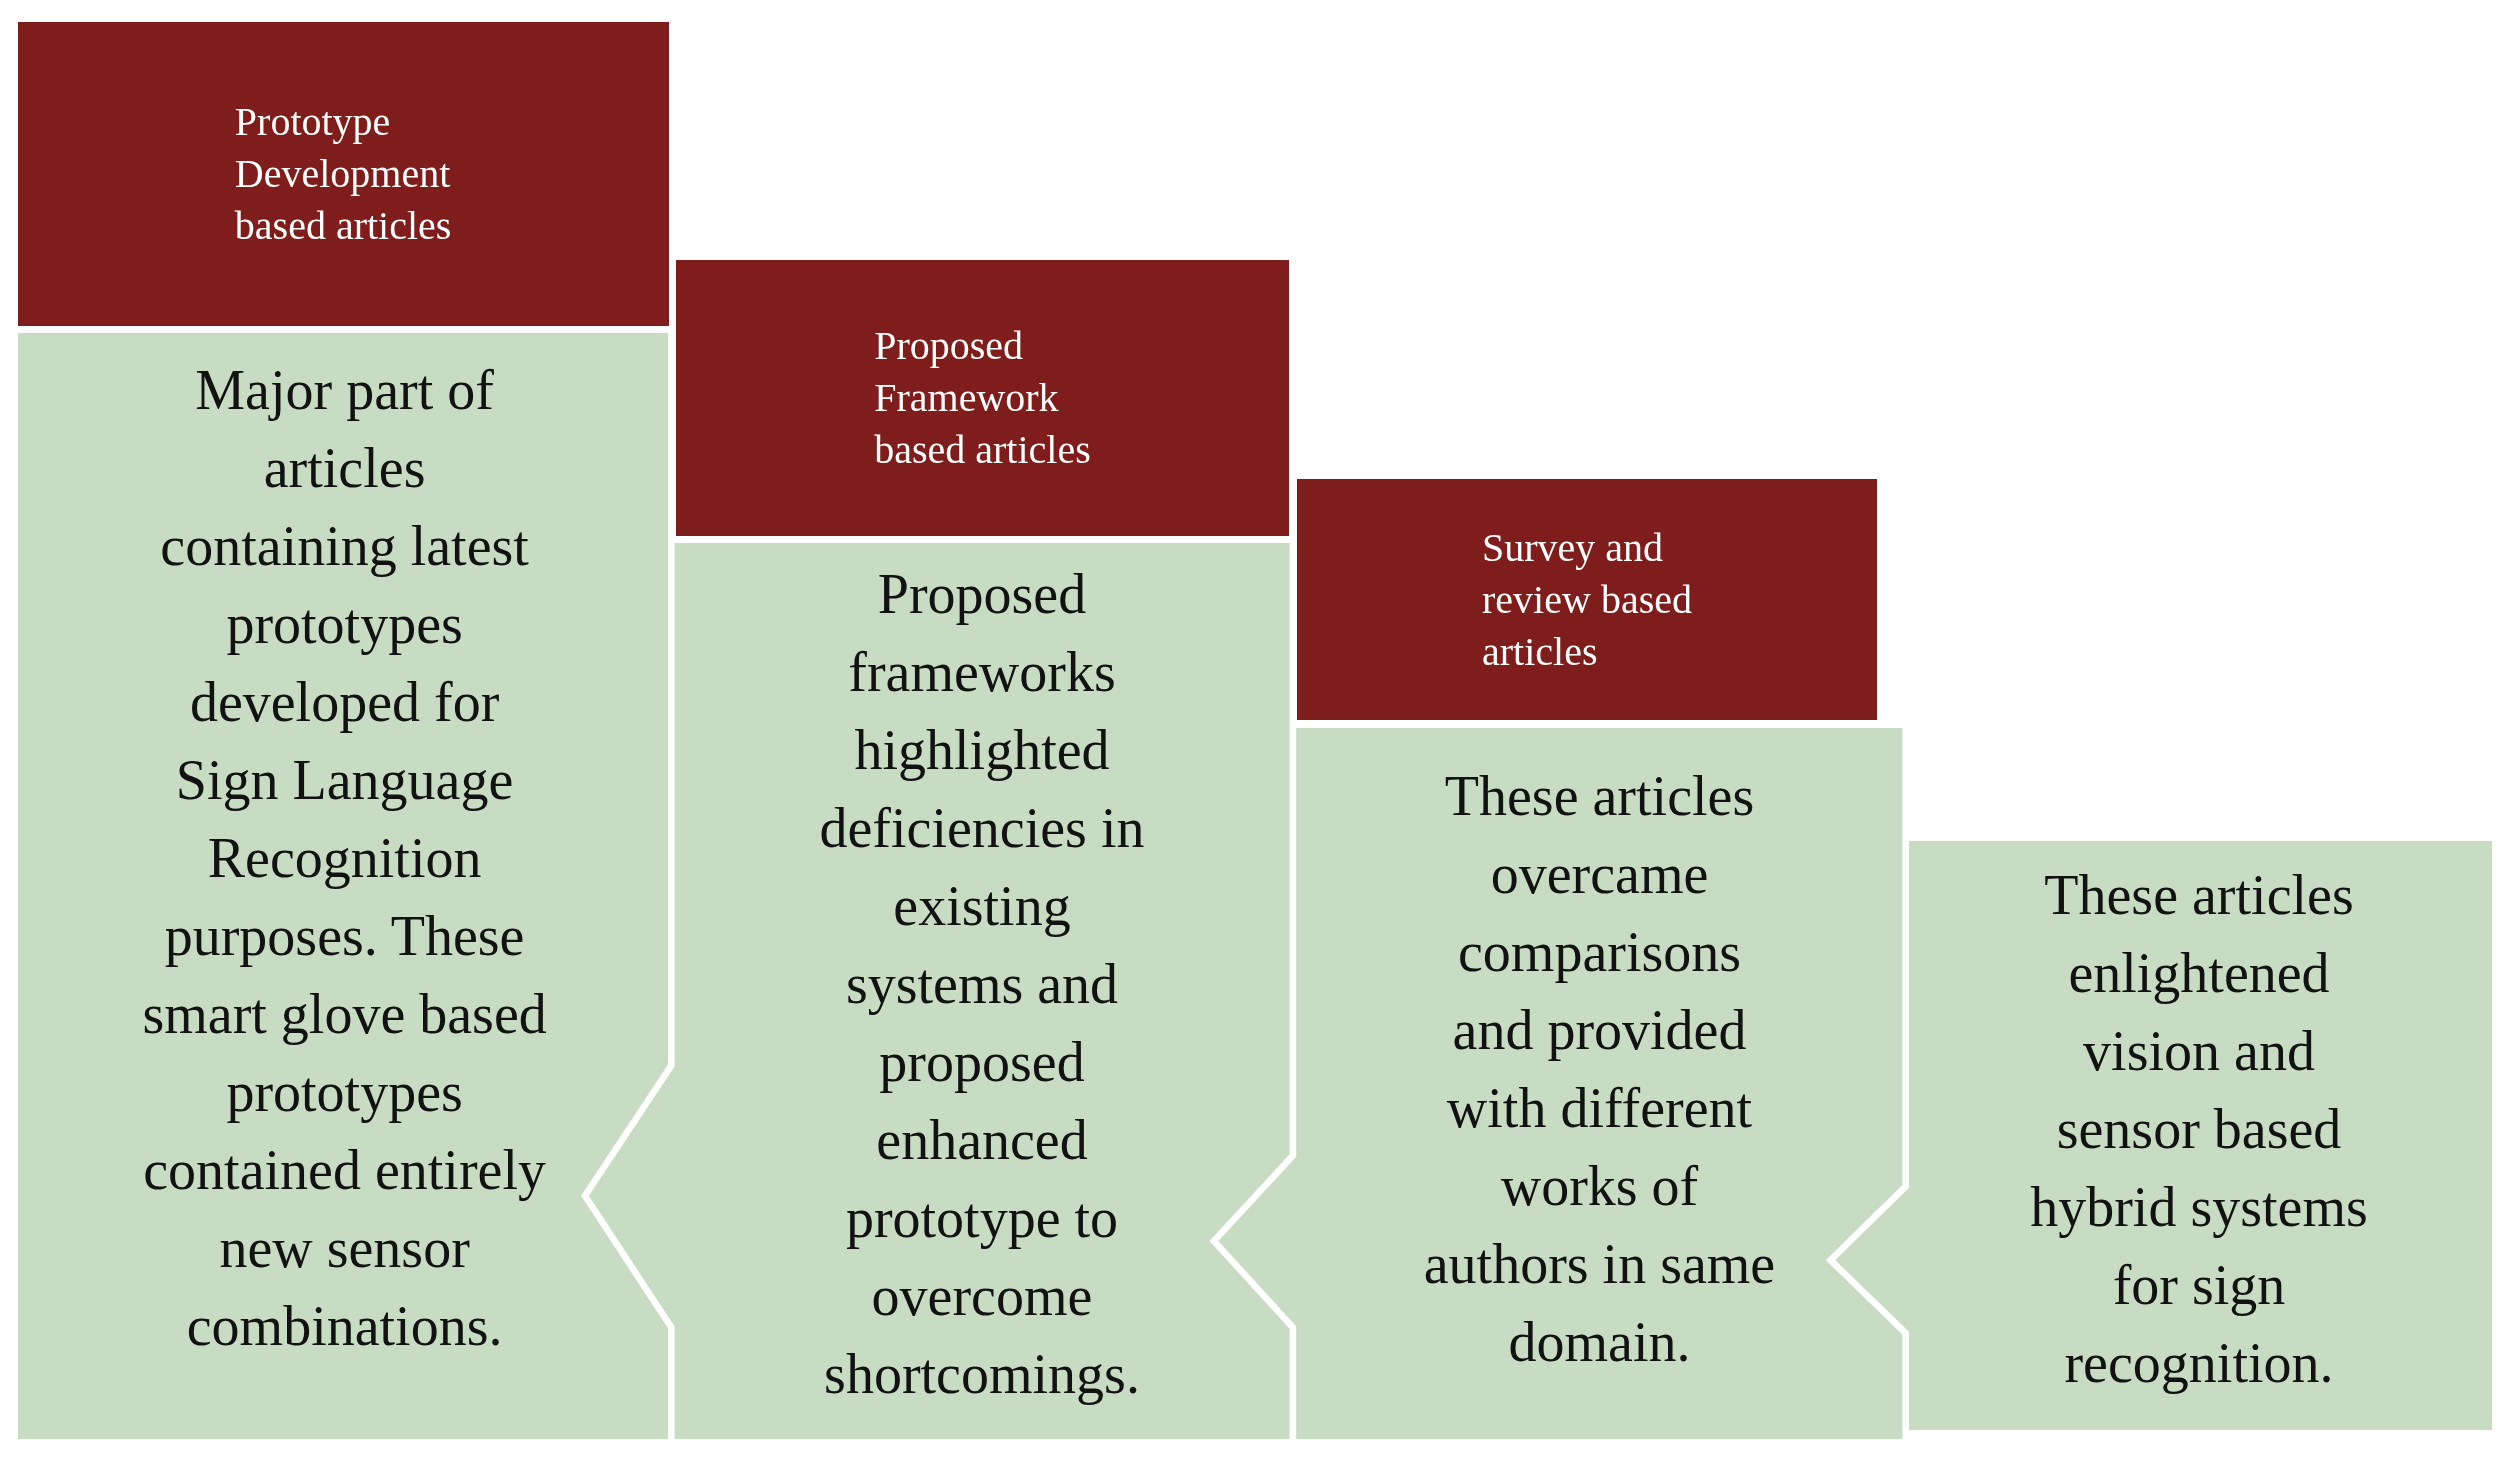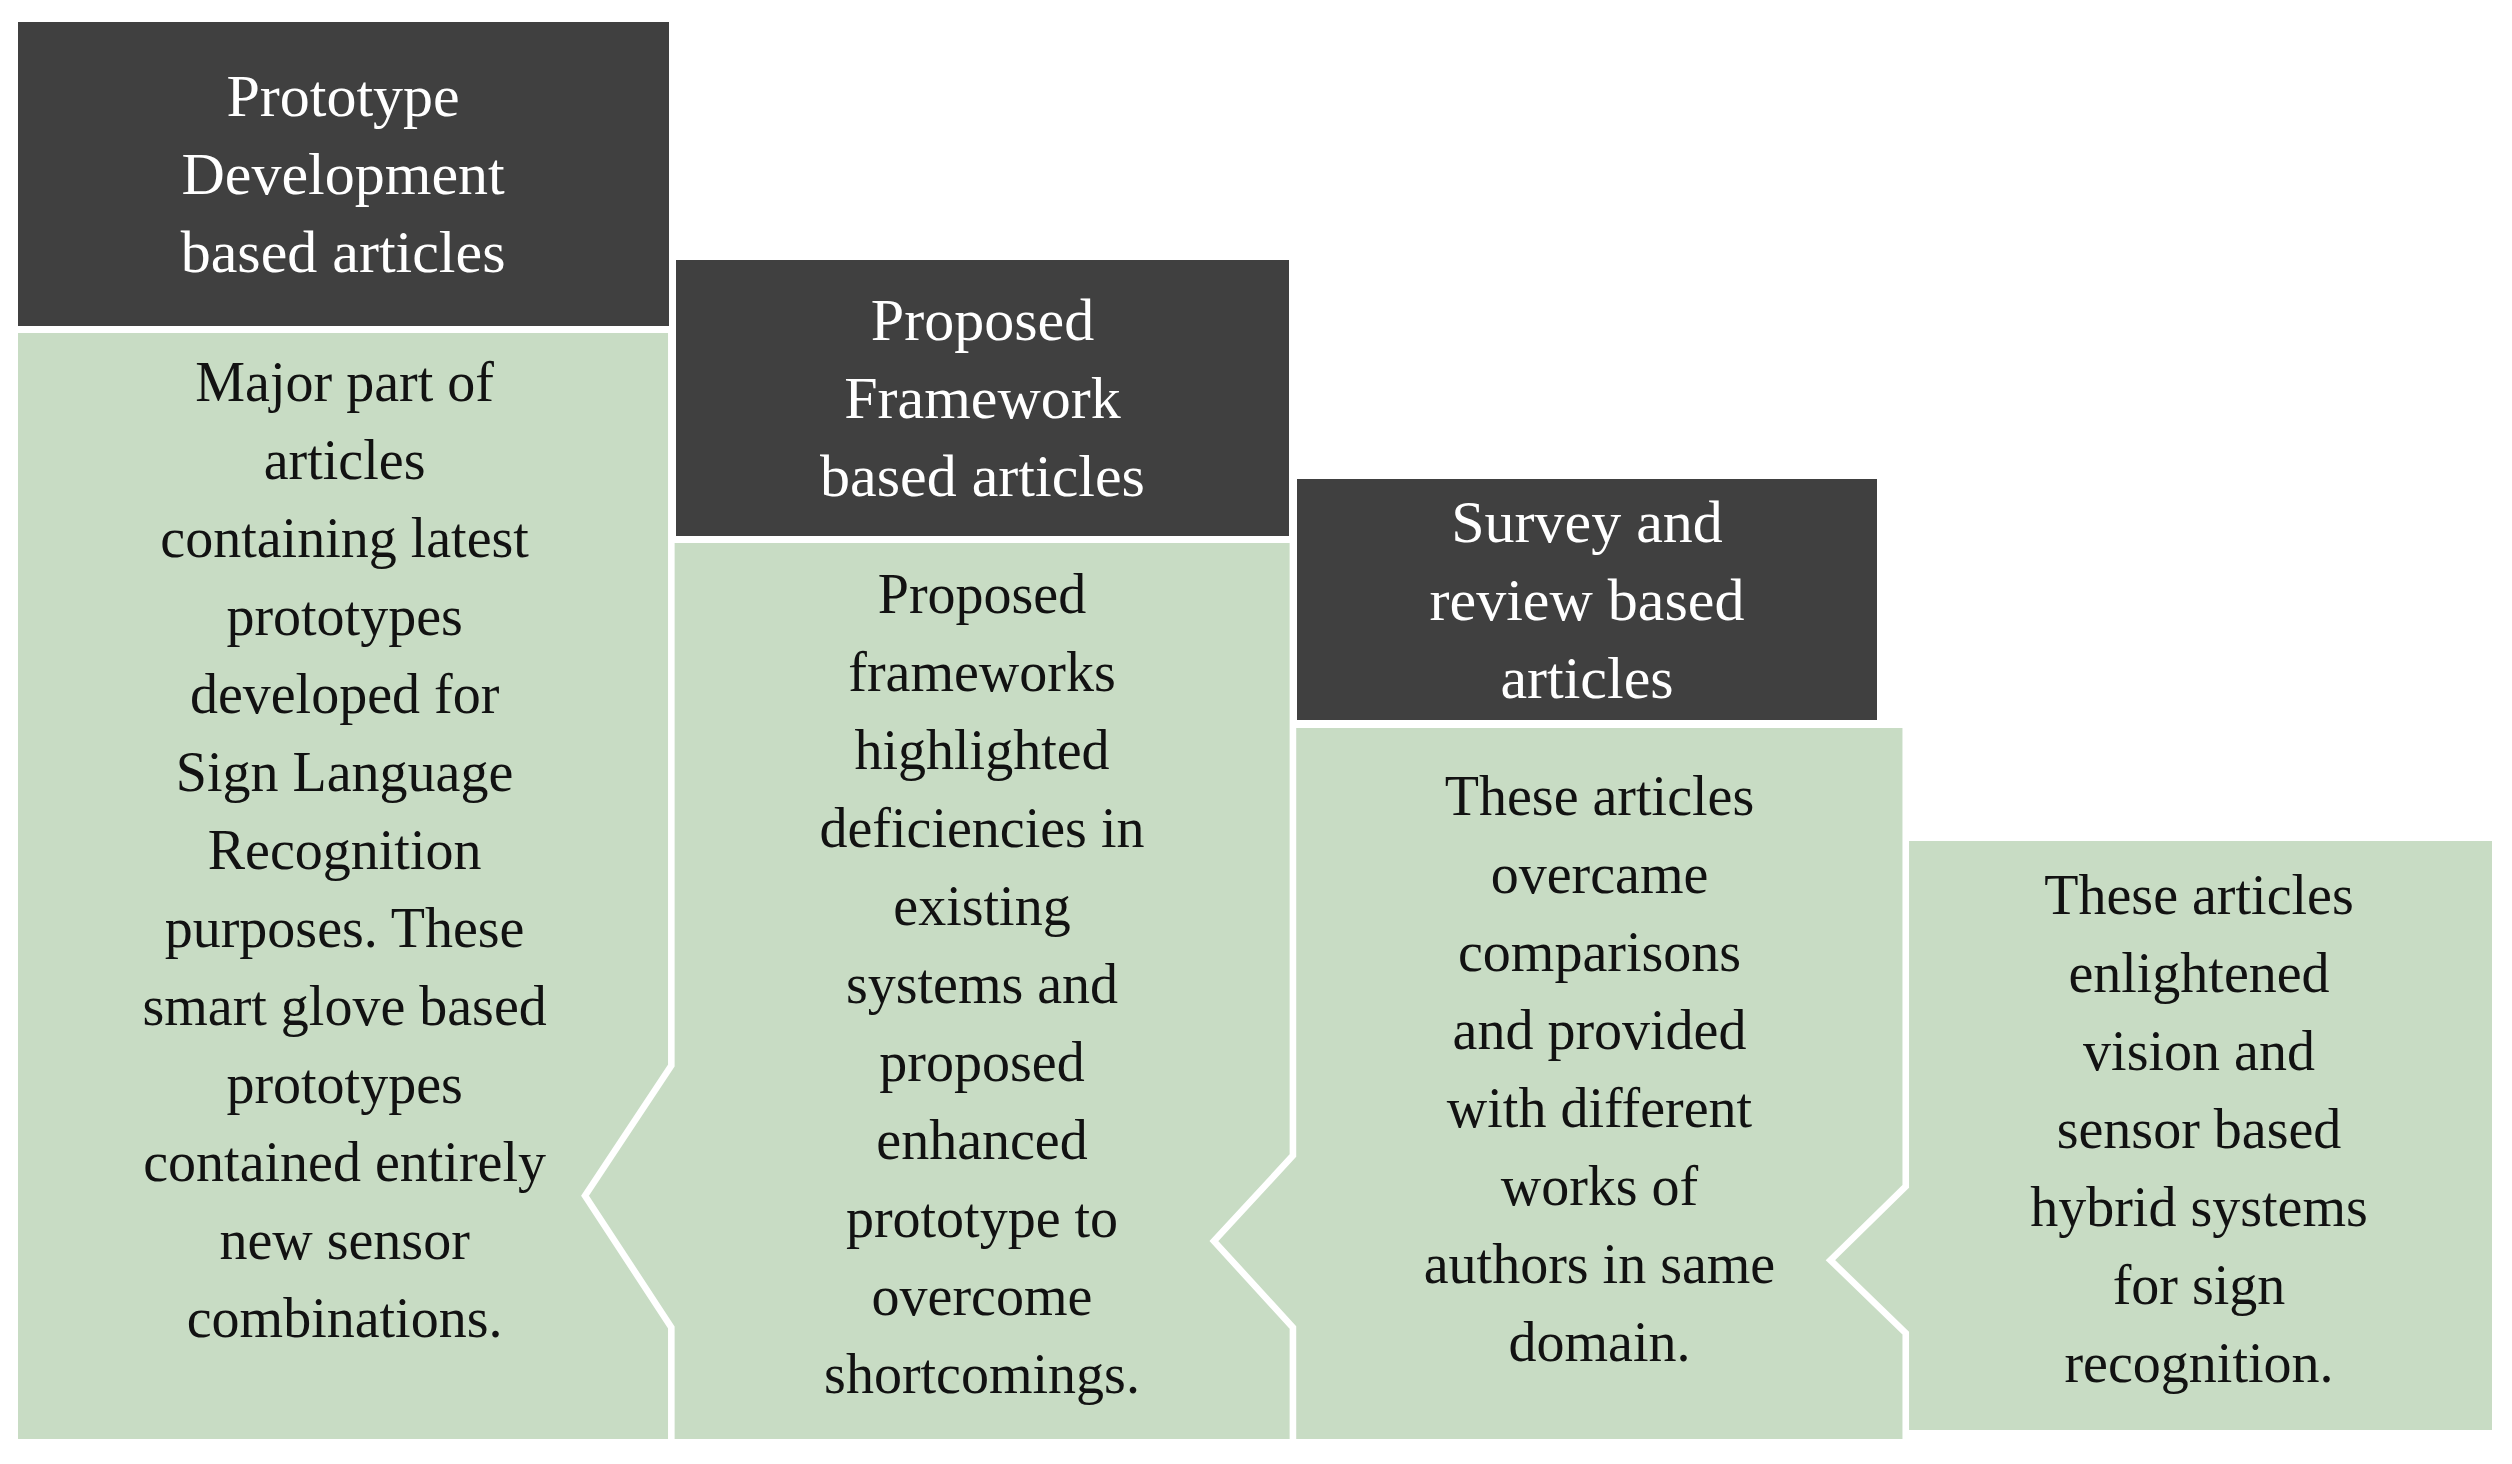--- a/index.html
+++ b/index.html
@@ -5,41 +5,41 @@
   html,body{margin:0;padding:0;background:#ffffff;}
   #stage{
     position:relative;
     width:2512px;height:1465px;
     background:#ffffff;
     font-family:"Liberation Serif","DejaVu Serif",serif;
     overflow:hidden;
   }
   .col-header{
     position:absolute;
-    background:#404040;
+    background:#7f1d1d;
     color:#ffffff;
     display:flex;align-items:center;justify-content:center;
-    text-align:center;
-    font-size:60px;line-height:1.3;
+    text-align:left;
+    font-size:40px;line-height:1.3;
     white-space:pre-line;
     box-sizing:border-box;
   }
   .col-body{
     position:absolute;
     background:#C8DCC4;
     color:#121212;
     text-align:center;
     font-size:56px;line-height:78px;
     white-space:pre-line;
     box-sizing:border-box;
     padding-left:5.9px;padding-right:5.9px;
   }
   
   #hdr1{left:17.6px;  top:22px;  width:651px; height:304px;}
-  #bdy1{left:17.6px;  top:333px; width:654px; height:1106px; padding-top:10px;}
+  #bdy1{left:17.6px;  top:333px; width:654px; height:1106px; padding-top:18px;}
   #hdr2{left:676px; top:260px; width:613px; height:276px;}
   #bdy2{left:671px; top:543px; width:622px; height:896px; padding-top:11.7px;}
   #hdr3{left:1297px;top:479px; width:580px; height:241px;}
   #bdy3{left:1293px;top:728px; width:613px; height:711px;  padding-top:29px;}
   #hdr4{left:1910px;top:630px; width:581px; height:203px;}
   #bdy4{left:1906px;top:841px;width:586px; height:589px;  padding-top:14.6px;}
   #separators{position:absolute;left:0;top:0;width:2512px;height:1465px;pointer-events:none;}
 </style>
 </head>
 <body>

